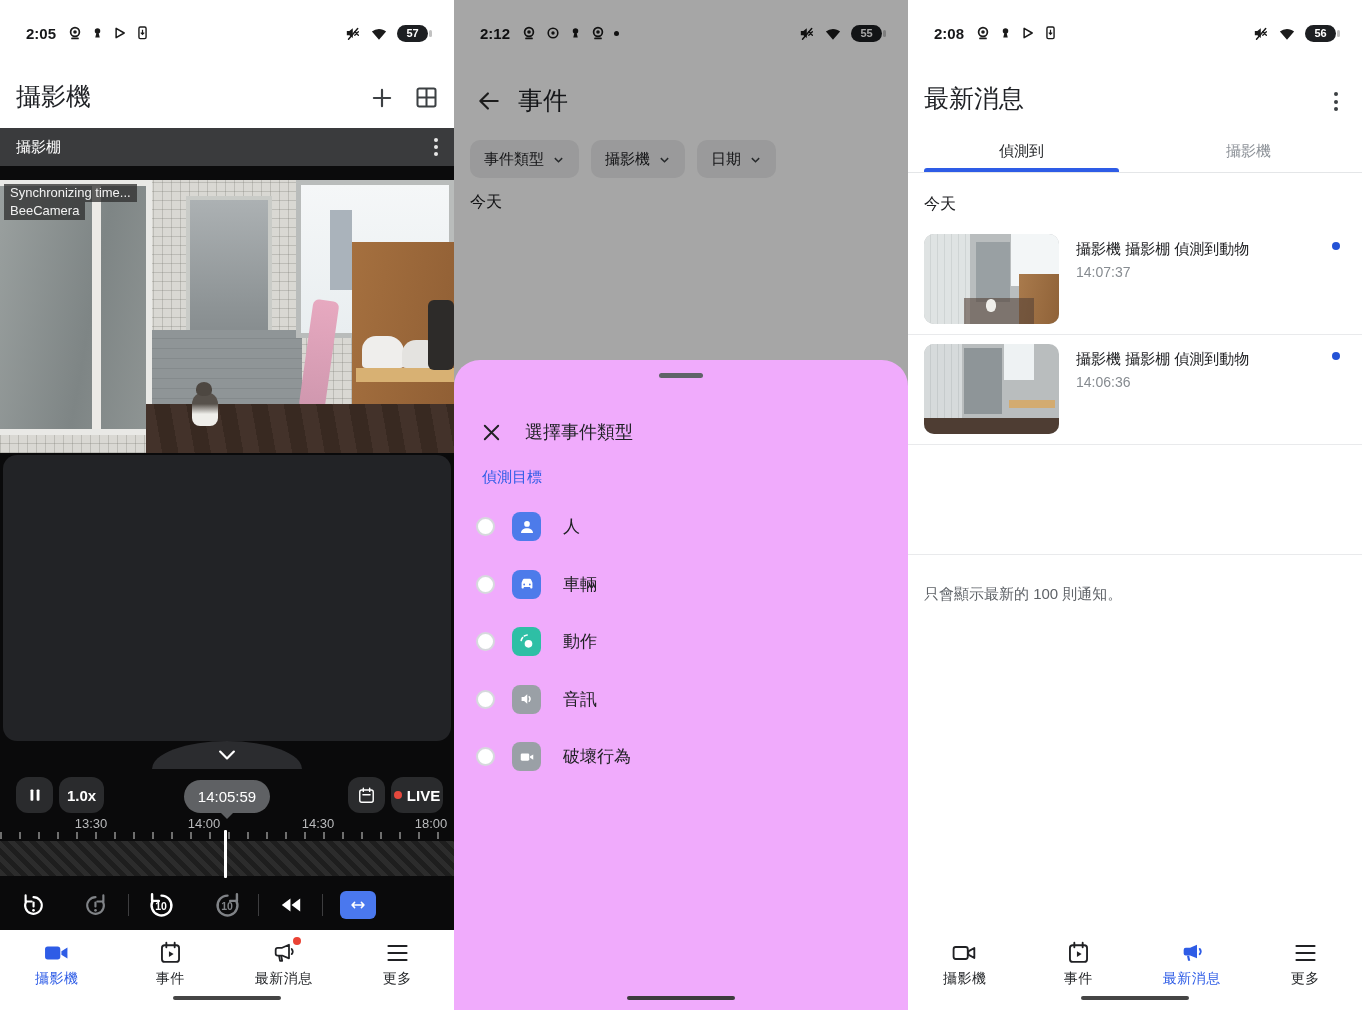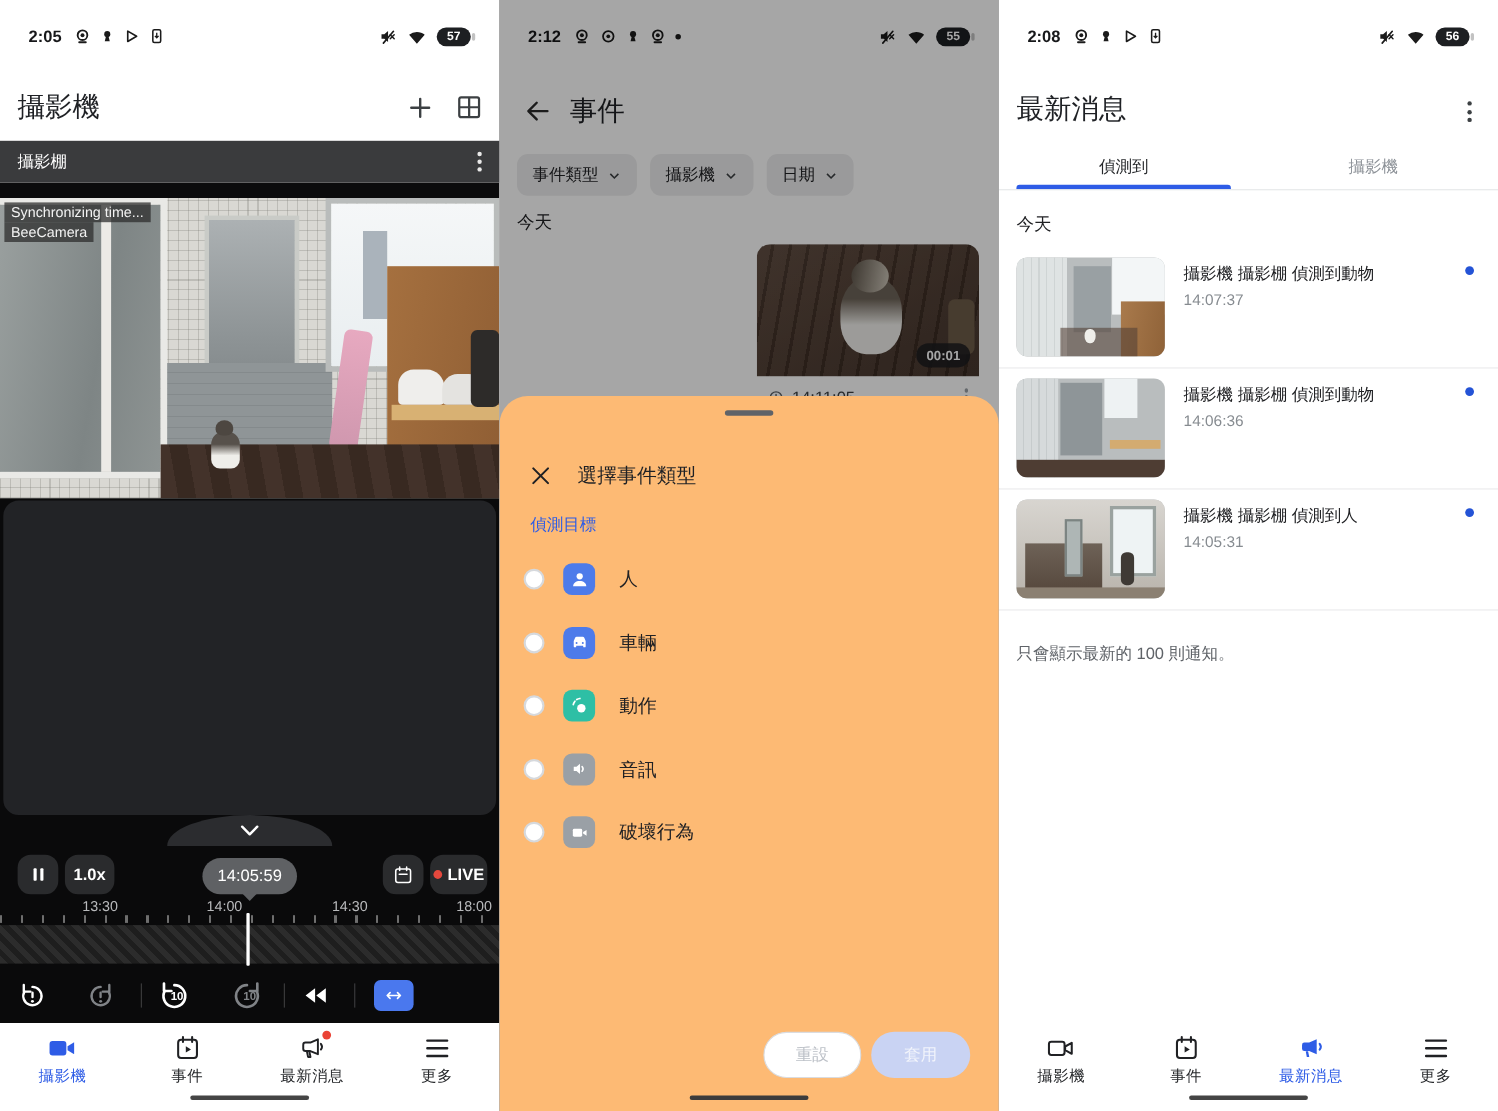--- a/index.html
+++ b/index.html
@@ -39,42 +39,42 @@
 .placeholder{position:absolute;top:2px;left:3px;right:3px;height:286px;border-radius:14px;background:#222326}
 .bump{position:absolute;top:288px;left:50%;transform:translateX(-50%);width:150px;height:28px;background:#2b2c2f;border-radius:75px 75px 0 0/28px 28px 0 0;display:flex;align-items:center;justify-content:center;cursor:pointer}
 .pill-btn{position:absolute;height:36px;border-radius:12px;background:#2a2b2d;display:flex;align-items:center;justify-content:center;color:#fff;cursor:pointer}
 .time-bubble{position:absolute;top:327px;left:50%;transform:translateX(-50%);height:33px;min-width:86px;padding:0 10px;border-radius:17px;background:#5f6164;color:#fff;font-size:15px;display:flex;align-items:center;justify-content:center}
 .bubble-tail{position:absolute;top:359px;left:50%;transform:translateX(-50%);border:7px solid transparent;border-top-color:#5f6164}
 .tl-label{position:absolute;top:363px;font-size:13px;color:#b9babc;transform:translateX(-50%)}
 .ticks{position:absolute;top:379px;left:0;right:0;height:7px;background-image:repeating-linear-gradient(90deg,#6e6e6e 0 2px,transparent 2px 19px)}
 .hatch{position:absolute;top:388px;left:0;right:0;height:35px;background:repeating-linear-gradient(45deg,#2c2c2c 0 5px,#1e1e1e 5px 10px);cursor:pointer}
 .playhead{position:absolute;top:377px;left:224px;width:3px;height:48px;background:#fff;border-radius:1px}
 .seekrow{position:absolute;top:429px;left:0;right:0;height:46px}
-.seek{position:absolute;top:6px;width:34px;height:34px;display:flex;align-items:center;cursor:pointer;color:#fff}
+.seek{position:absolute;top:6px;width:34px;height:34px;display:flex;align-items:center;justify-content:center;cursor:pointer;color:#fff}
 .seek.dim{color:#808387}
 .sdiv{position:absolute;top:12px;width:1px;height:22px;background:#3d3d3f}
 .num10{position:absolute;font-size:10.5px;font-weight:700;top:12px;left:0;right:0;text-align:center}
 .expandbtn{position:absolute;top:9px;left:340px;width:36px;height:28px;border-radius:6px;background:#4a78ee;display:flex;align-items:center;justify-content:center;cursor:pointer}
 
 .m-back{position:absolute;top:88px;left:22px;cursor:pointer}
 .m-title{position:absolute;top:84px;left:64px;font-size:25px;font-weight:500;color:#1f2125}
 .chips{position:absolute;top:140px;left:16px;display:flex;gap:12px}
 .chip{height:38px;border-radius:10px;background:#ededee;display:flex;align-items:center;gap:8px;padding:0 14px;font-size:15px;color:#202124;cursor:pointer}
 .m-section{position:absolute;top:192px;left:16px;font-size:16px;font-weight:500;color:#202124}
 .card{position:absolute;top:222px;width:202px;border-radius:12px;background:#fff;overflow:hidden;cursor:pointer}
 .card .thumb{position:relative;height:120px;background:linear-gradient(150deg,#5a463a 0%,#4c392e 45%,#3e2d24 100%)}
 .card .slats{position:absolute;inset:0;background:repeating-linear-gradient(100deg,rgba(255,255,255,.05) 0 13px,rgba(0,0,0,.14) 13px 16px)}
 .badge{position:absolute;right:8px;bottom:8px;height:22px;border-radius:11px;background:rgba(28,28,30,.85);color:#fff;font-size:12px;font-weight:700;display:flex;align-items:center;gap:5px;padding:0 9px}
 .recdot{width:7px;height:7px;border-radius:50%;background:#e5483d}
 .card-foot{height:38px;display:flex;align-items:center;gap:7px;padding:0 10px;background:#fff}
 .card-time{font-size:15px;color:#3c4043}
 .foot-kebab{margin-left:auto;display:flex;flex-direction:column;gap:2.5px}
 .foot-kebab i{width:3.5px;height:3.5px;border-radius:50%;background:#9aa0a6}
 .scrim{position:absolute;inset:0;background:rgba(0,0,0,.35);z-index:5}
-.sheet{position:absolute;top:360px;left:0;right:0;bottom:0;background:#fdba74;border-radius:26px 26px 0 0;z-index:6}
+.sheet{position:absolute;top:360px;left:0;right:0;bottom:0;background:#f0abfc;border-radius:26px 26px 0 0;z-index:6}
 .handle{position:absolute;top:13px;left:50%;transform:translateX(-50%);width:44px;height:5px;border-radius:3px;background:#5f6368;cursor:grab}
 .sheet-head{position:absolute;top:52px;left:0;right:0;height:40px;display:flex;align-items:center;padding:0 26px;gap:22px}
 .sheet-title{font-size:18px;font-weight:500;color:#1f2125}
 .sheet-sec{position:absolute;top:108px;left:28px;font-size:15px;font-weight:500;color:#2e5ce6}
 .opts{position:absolute;top:138px;left:0;right:0}
 .opt{height:57.5px;display:flex;align-items:center;padding:0 22px;cursor:pointer}
 .radio{width:19px;height:19px;border-radius:50%;border:2px solid #d6d9dd;background:#fff;flex:none;cursor:pointer}
 .tile{width:29px;height:29px;border-radius:8px;margin-left:17px;flex:none;display:flex;align-items:center;justify-content:center}
 .tile-blue{background:#4d7bea}.tile-orange{background:#f2a33d}.tile-teal{background:#2ebfa5}.tile-gray{background:#9aa0a6}
 .opt-label{margin-left:22px;font-size:17px;color:#202124}
@@ -373,41 +373,20 @@
       <span>日期</span>
       <svg width="13" height="11" viewBox="0 0 14 12">
             <path d="M3 4.5 7 8.5 11 4.5" fill="none" stroke="#3c4043" stroke-width="1.6"></path>
           </svg>
     </span>
   </div>
 
   <div class="m-section">今天</div>
 
 
-  <div class="card" style="left:234px">
-    <div class="thumb">
-      <div class="slats"></div>
-      <div class="s" style="left:76px;top:30px;width:56px;height:70px;border-radius:45% 45% 42% 42%;background:linear-gradient(#6e6459 28%,#f0efeb 62%)"></div>
-      <div class="s" style="left:86px;top:14px;width:34px;height:30px;border-radius:50%;background:linear-gradient(100deg,#5c5348,#cfc8bb)"></div>
-      <div class="s" style="right:4px;top:50px;width:24px;height:50px;border-radius:6px;background:#6d5c49"></div>
-      <span class="badge">00:01</span>
-    </div>
-    <div class="card-foot">
-      <svg width="15" height="15" viewBox="0 0 16 16">
-            <circle cx="8" cy="8" r="5.6" fill="none" stroke="#5f6368" stroke-width="1.4"></circle>
-            <path d="M8 4.8v3.4l2.2 1.3" fill="none" stroke="#5f6368" stroke-width="1.4" stroke-linecap="round"></path>
-          </svg>
-      <span class="card-time">14:11:05</span>
-      <span class="foot-kebab">
-            <i></i>
-            <i></i>
-            <i></i>
-          </span>
-    </div>
-  </div>
 
   <div class="scrim"></div>
 
   <div class="sheet">
     <div class="handle"></div>
     <div class="sheet-head">
       <svg width="23" height="23" viewBox="0 0 24 24" style="cursor:pointer">
             <path d="M5 5l14 14M19 5 5 19" stroke="#202124" stroke-width="2" stroke-linecap="round"></path>
           </svg>
       <span class="sheet-title">選擇事件類型</span>
@@ -461,24 +440,20 @@
         <span class="tile tile-gray">
               <svg width="20" height="20" viewBox="0 0 24 24">
                 <rect x="4.5" y="7.8" width="10.2" height="8.6" rx="1.6" fill="#fff"></rect>
                 <path d="M15.7 11.2 19.5 9v6.2l-3.8-2.2z" fill="#fff"></path>
               </svg>
             </span>
         <span class="opt-label">破壞行為</span>
       </div>
     </div>
 
-    <div class="sheet-foot">
-      <span class="btn-reset">重設</span>
-      <span class="btn-apply">套用</span>
-    </div>
   </div>
   <div class="gesture" style="z-index:7;background:#3c3c3c"></div>
 </div>
 
 <div class="panel">
   <div class="statusbar">
     <span class="sb-time">2:08</span>
     <span class="sb-icons">
       <svg width="16" height="16" viewBox="0 0 16 16">
             <circle cx="8" cy="7" r="4.4" fill="none" stroke="#1b1b1b" stroke-width="1.7"></circle>
@@ -549,33 +524,20 @@
       <div class="s" style="right:0;top:26px;width:52px;height:64px;background:linear-gradient(100deg,#a3steal 0,#9c6c3e 0,#835526 100%)"></div>
       <div class="s" style="right:4px;top:56px;width:46px;height:8px;background:#d3ab70"></div>
       <div class="s" style="left:0;bottom:0;width:135px;height:16px;background:#4e3d33"></div>
     </div>
     <span class="n-title">攝影機 攝影棚 偵測到動物</span>
     <span class="n-time">14:06:36</span>
     <span class="n-dot"></span>
   </div>
   <div class="n-div" style="top:444px"></div>
 
-  <div class="notif" style="top:444px">
-    <div class="n-thumb">
-      <div class="s" style="inset:0;background:linear-gradient(#d8d5d0,#b9b4ac)"></div>
-      <div class="s" style="right:8px;top:6px;width:42px;height:64px;background:#eef3f4;border:3px solid #9aa29f"></div>
-      <div class="s" style="left:8px;bottom:8px;width:70px;height:42px;background:linear-gradient(#6e6257,#57493e)"></div>
-      <div class="s" style="left:44px;top:18px;width:16px;height:52px;background:#aeb6b5;border:2px solid #7c8482"></div>
-      <div class="s" style="right:28px;bottom:12px;width:12px;height:30px;border-radius:5px;background:#3f3a35"></div>
-      <div class="s" style="left:0;bottom:0;width:135px;height:10px;background:#8b8072"></div>
-    </div>
-    <span class="n-title">攝影機 攝影棚 偵測到人</span>
-    <span class="n-time">14:05:31</span>
-    <span class="n-dot"></span>
-  </div>
   <div class="n-div" style="top:554px"></div>
 
   <div class="r-footnote">只會顯示最新的 100 則通知。</div>
 
   <div class="navbar">
     <div class="nav-item">
       <span class="nav-ic">
             <svg width="27" height="24" viewBox="0 0 24 22">
               <rect x="2" y="5.5" width="13" height="11" rx="2" fill="none" stroke="#202124" stroke-width="1.7"></rect>
               <path d="M15.5 9.5 21 6.4v9.2l-5.5-3.1z" fill="none" stroke="#202124" stroke-width="1.7" stroke-linejoin="round"></path>

